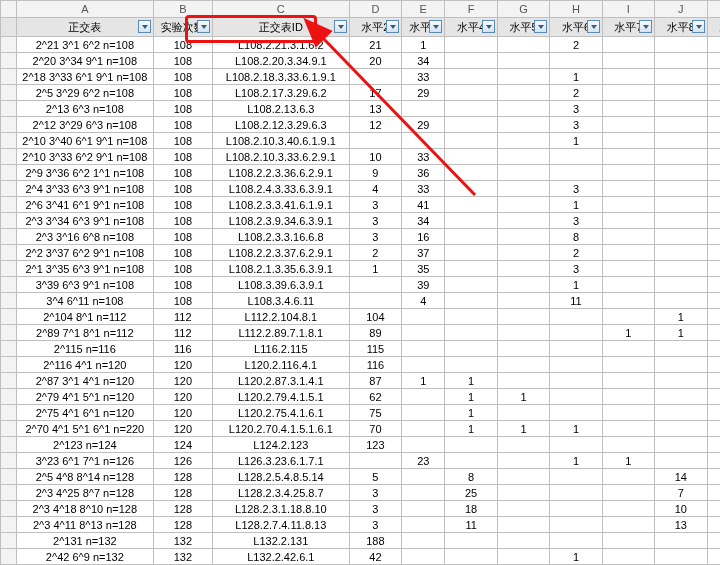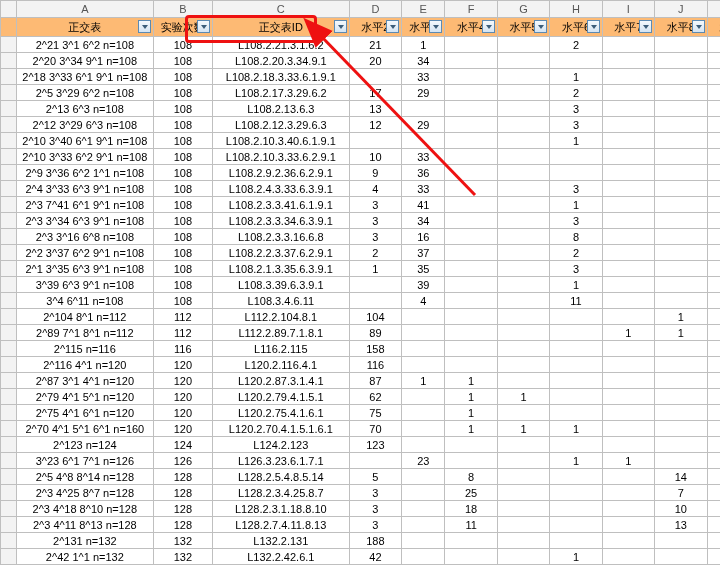--- a/index.html
+++ b/index.html
@@ -37,21 +37,21 @@
   }
   
   td.rowhdr {
     background: #f3f3f3;
     color: #555;
     text-align: center;
     width: 14px;
   }
   
   tr.filterhdr td {
-    background: #fdba74;
+    background: #e5e5e5;
     text-align: center;
     height: 18px;
     position: relative;
   }
   tr.filterhdr td .lbl {
     display: inline-block;
   }
   .drop {
     position: absolute;
     right: 2px;
@@ -255,21 +255,21 @@
         <td class="c"></td>
         <td class="c"></td>
         <td class="c"></td>
         <td class="c"></td>
         <td class="c">1</td>
       </tr>
       <tr>
         <td class="rowhdr"></td>
         <td class="c">2^9 3^36 6^2 1^1    n=108</td>
         <td class="c">108</td>
-        <td class="c">L108.2.9.2.36.6.2.9.1</td>
+        <td class="c">L108.2.2.3.36.6.2.9.1</td>
         <td class="c">9</td>
         <td class="c">36</td>
         <td class="c"></td>
         <td class="c"></td>
         <td class="c"></td>
         <td class="c"></td>
         <td class="c"></td>
         <td class="c"></td>
       </tr>
       <tr>
@@ -281,37 +281,37 @@
         <td class="c">33</td>
         <td class="c"></td>
         <td class="c"></td>
         <td class="c">3</td>
         <td class="c"></td>
         <td class="c"></td>
         <td class="c"></td>
       </tr>
       <tr>
         <td class="rowhdr"></td>
-        <td class="c">2^3 7^41 6^1 9^1    n=108</td>
+        <td class="c">2^6 3^41 6^1 9^1    n=108</td>
         <td class="c">108</td>
         <td class="c">L108.2.3.3.41.6.1.9.1</td>
         <td class="c">3</td>
         <td class="c">41</td>
         <td class="c"></td>
         <td class="c"></td>
         <td class="c">1</td>
         <td class="c"></td>
         <td class="c"></td>
         <td class="c"></td>
       </tr>
       <tr>
         <td class="rowhdr"></td>
         <td class="c">2^3 3^34 6^3 9^1    n=108</td>
         <td class="c">108</td>
-        <td class="c">L108.2.3.3.34.6.3.9.1</td>
+        <td class="c">L108.2.3.9.34.6.3.9.1</td>
         <td class="c">3</td>
         <td class="c">34</td>
         <td class="c"></td>
         <td class="c"></td>
         <td class="c">3</td>
         <td class="c"></td>
         <td class="c"></td>
         <td class="c"></td>
       </tr>
       <tr>
@@ -410,21 +410,21 @@
         <td class="c"></td>
         <td class="c">1</td>
         <td class="c">1</td>
         <td class="c"></td>
       </tr>
       <tr>
         <td class="rowhdr"></td>
         <td class="c">2^115    n=116</td>
         <td class="c">116</td>
         <td class="c">L116.2.115</td>
-        <td class="c">158</td>
+        <td class="c">115</td>
         <td class="c"></td>
         <td class="c"></td>
         <td class="c"></td>
         <td class="c"></td>
         <td class="c"></td>
         <td class="c"></td>
         <td class="c"></td>
       </tr>
       <tr>
         <td class="rowhdr"></td>
@@ -477,21 +477,21 @@
         <td class="c"></td>
         <td class="c">1</td>
         <td class="c"></td>
         <td class="c"></td>
         <td class="c"></td>
         <td class="c"></td>
         <td class="c"></td>
       </tr>
       <tr>
         <td class="rowhdr"></td>
-        <td class="c">2^70 4^1 5^1 6^1    n=160</td>
+        <td class="c">2^70 4^1 5^1 6^1    n=220</td>
         <td class="c">120</td>
         <td class="c">L120.2.70.4.1.5.1.6.1</td>
         <td class="c">70</td>
         <td class="c"></td>
         <td class="c">1</td>
         <td class="c">1</td>
         <td class="c">1</td>
         <td class="c"></td>
         <td class="c"></td>
         <td class="c"></td>
@@ -589,21 +589,21 @@
         <td class="c"></td>
         <td class="c"></td>
         <td class="c"></td>
         <td class="c"></td>
         <td class="c"></td>
         <td class="c"></td>
         <td class="c"></td>
       </tr>
       <tr>
         <td class="rowhdr"></td>
-        <td class="c">2^42 1^1    n=132</td>
+        <td class="c">2^42 6^9    n=132</td>
         <td class="c">132</td>
         <td class="c">L132.2.42.6.1</td>
         <td class="c">42</td>
         <td class="c"></td>
         <td class="c"></td>
         <td class="c"></td>
         <td class="c">1</td>
         <td class="c"></td>
         <td class="c"></td>
         <td class="c"></td>

